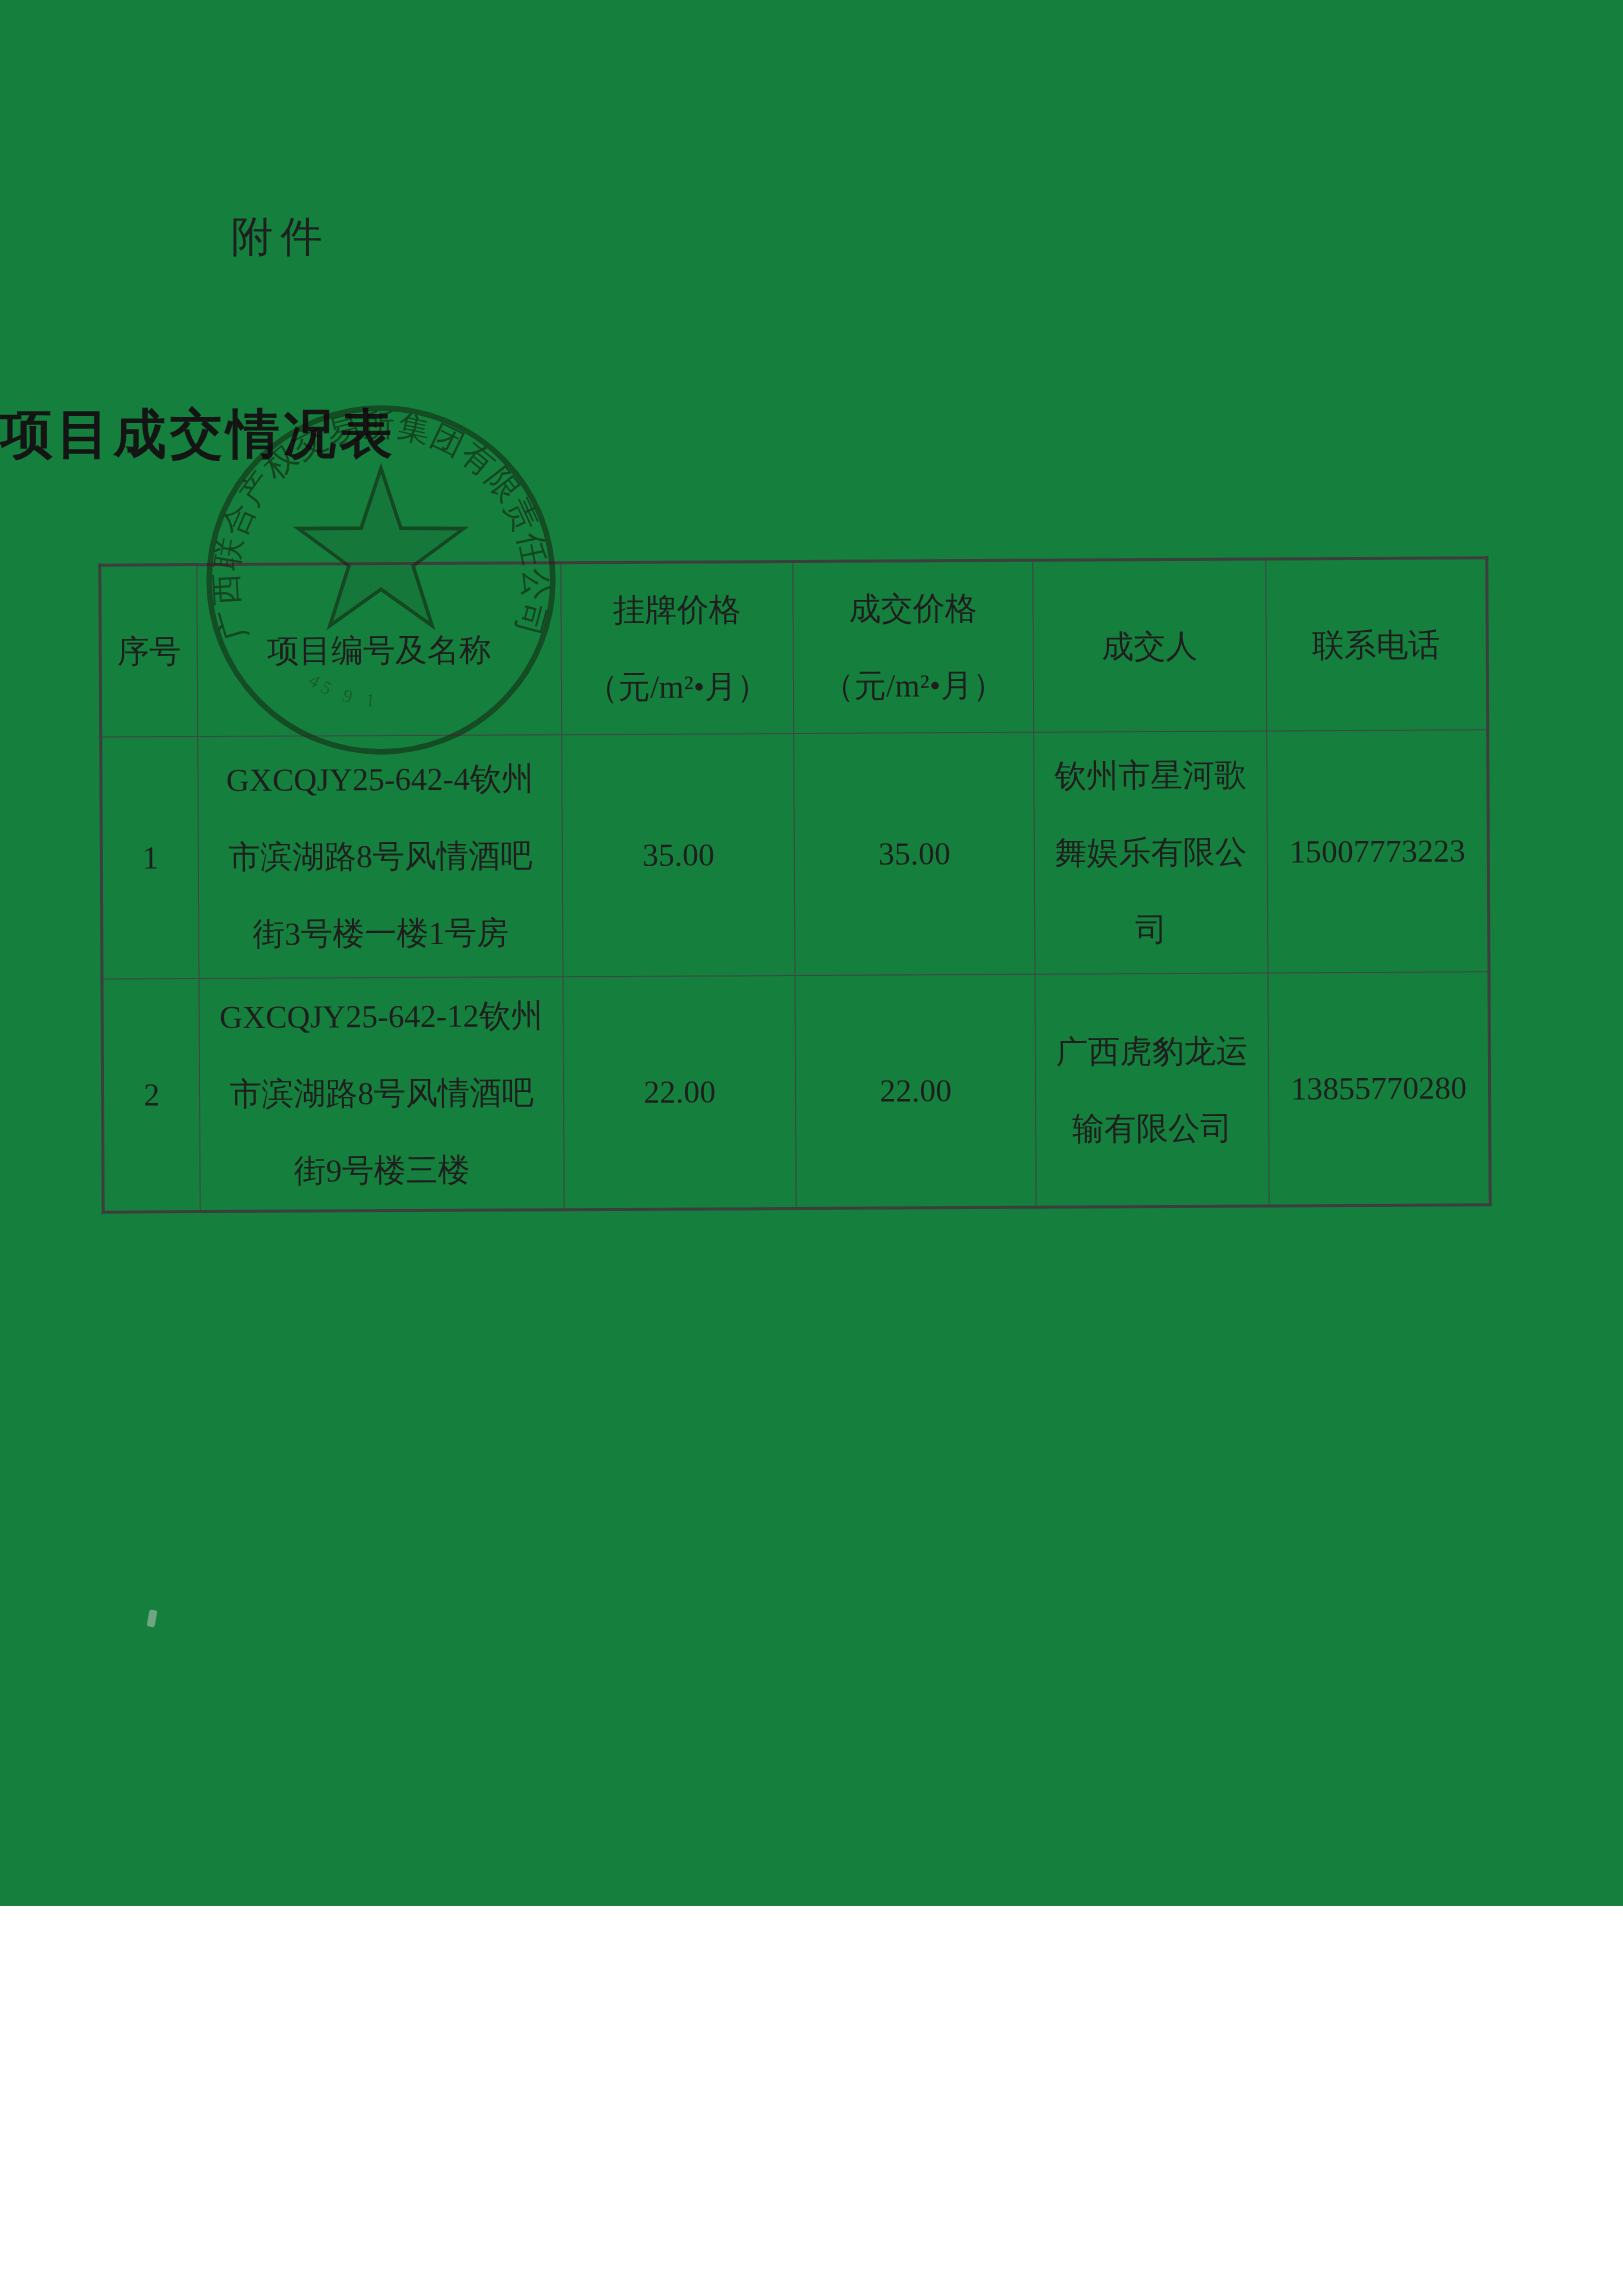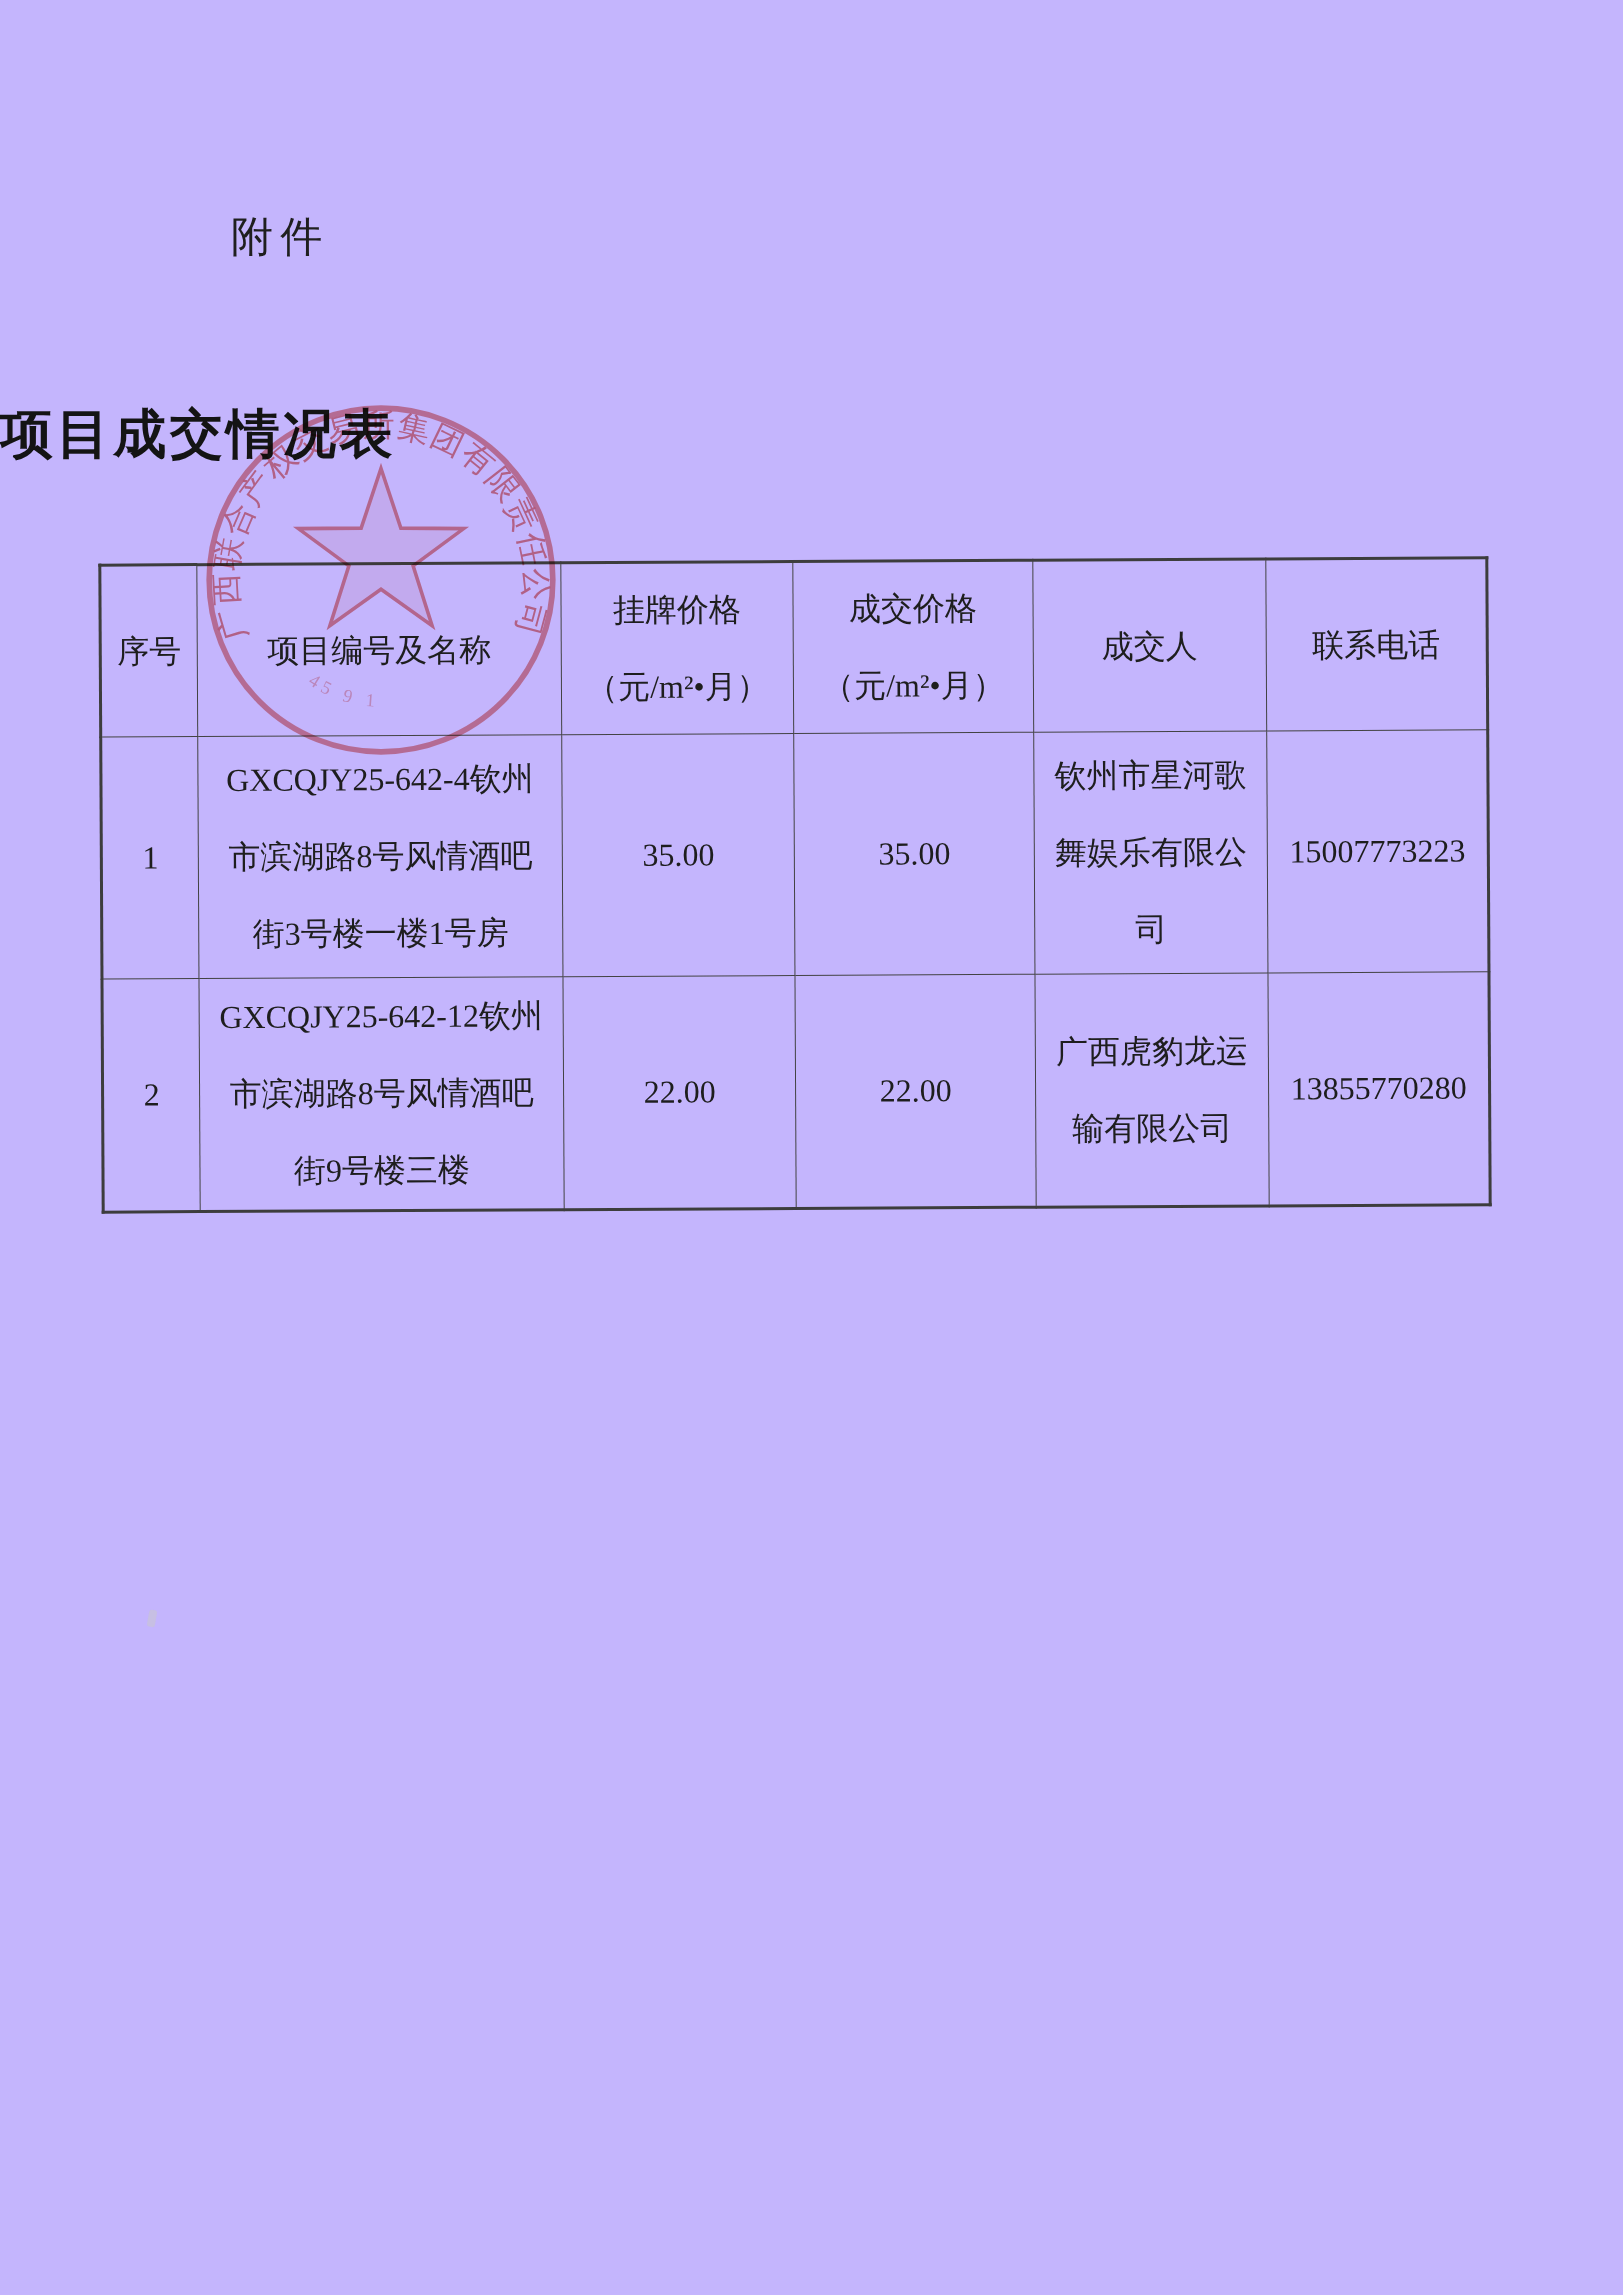--- a/index.html
+++ b/index.html
@@ -1,21 +1,21 @@
 <!DOCTYPE html>
 <html style="font-size:8.2px"><head>
 <meta charset="utf-8">
 <style>
   html,body{margin:0;padding:0;}
   body{
     width:1623px;height:2295px;background:#ffffff;
     font-family:"Liberation Serif","DejaVu Serif",serif;
     color:#262626;
   }
-  .page{position:relative;width:1623px;height:2295px;background:#c4b5fd;overflow:hidden;}
+  .page{position:relative;width:1623px;height:1906px;background:#15803d;overflow:hidden;}
 
   .attachment-label{
     position:absolute;left:231px;top:209px;
     font-size:42px;letter-spacing:7.2px;color:#1f1f1f;
   }
 
   .doc-title{
     position:absolute;left:0;top:399px;width:100%;
     font-size:53px;font-weight:bold;
     letter-spacing:3.6px;color:#141414;

